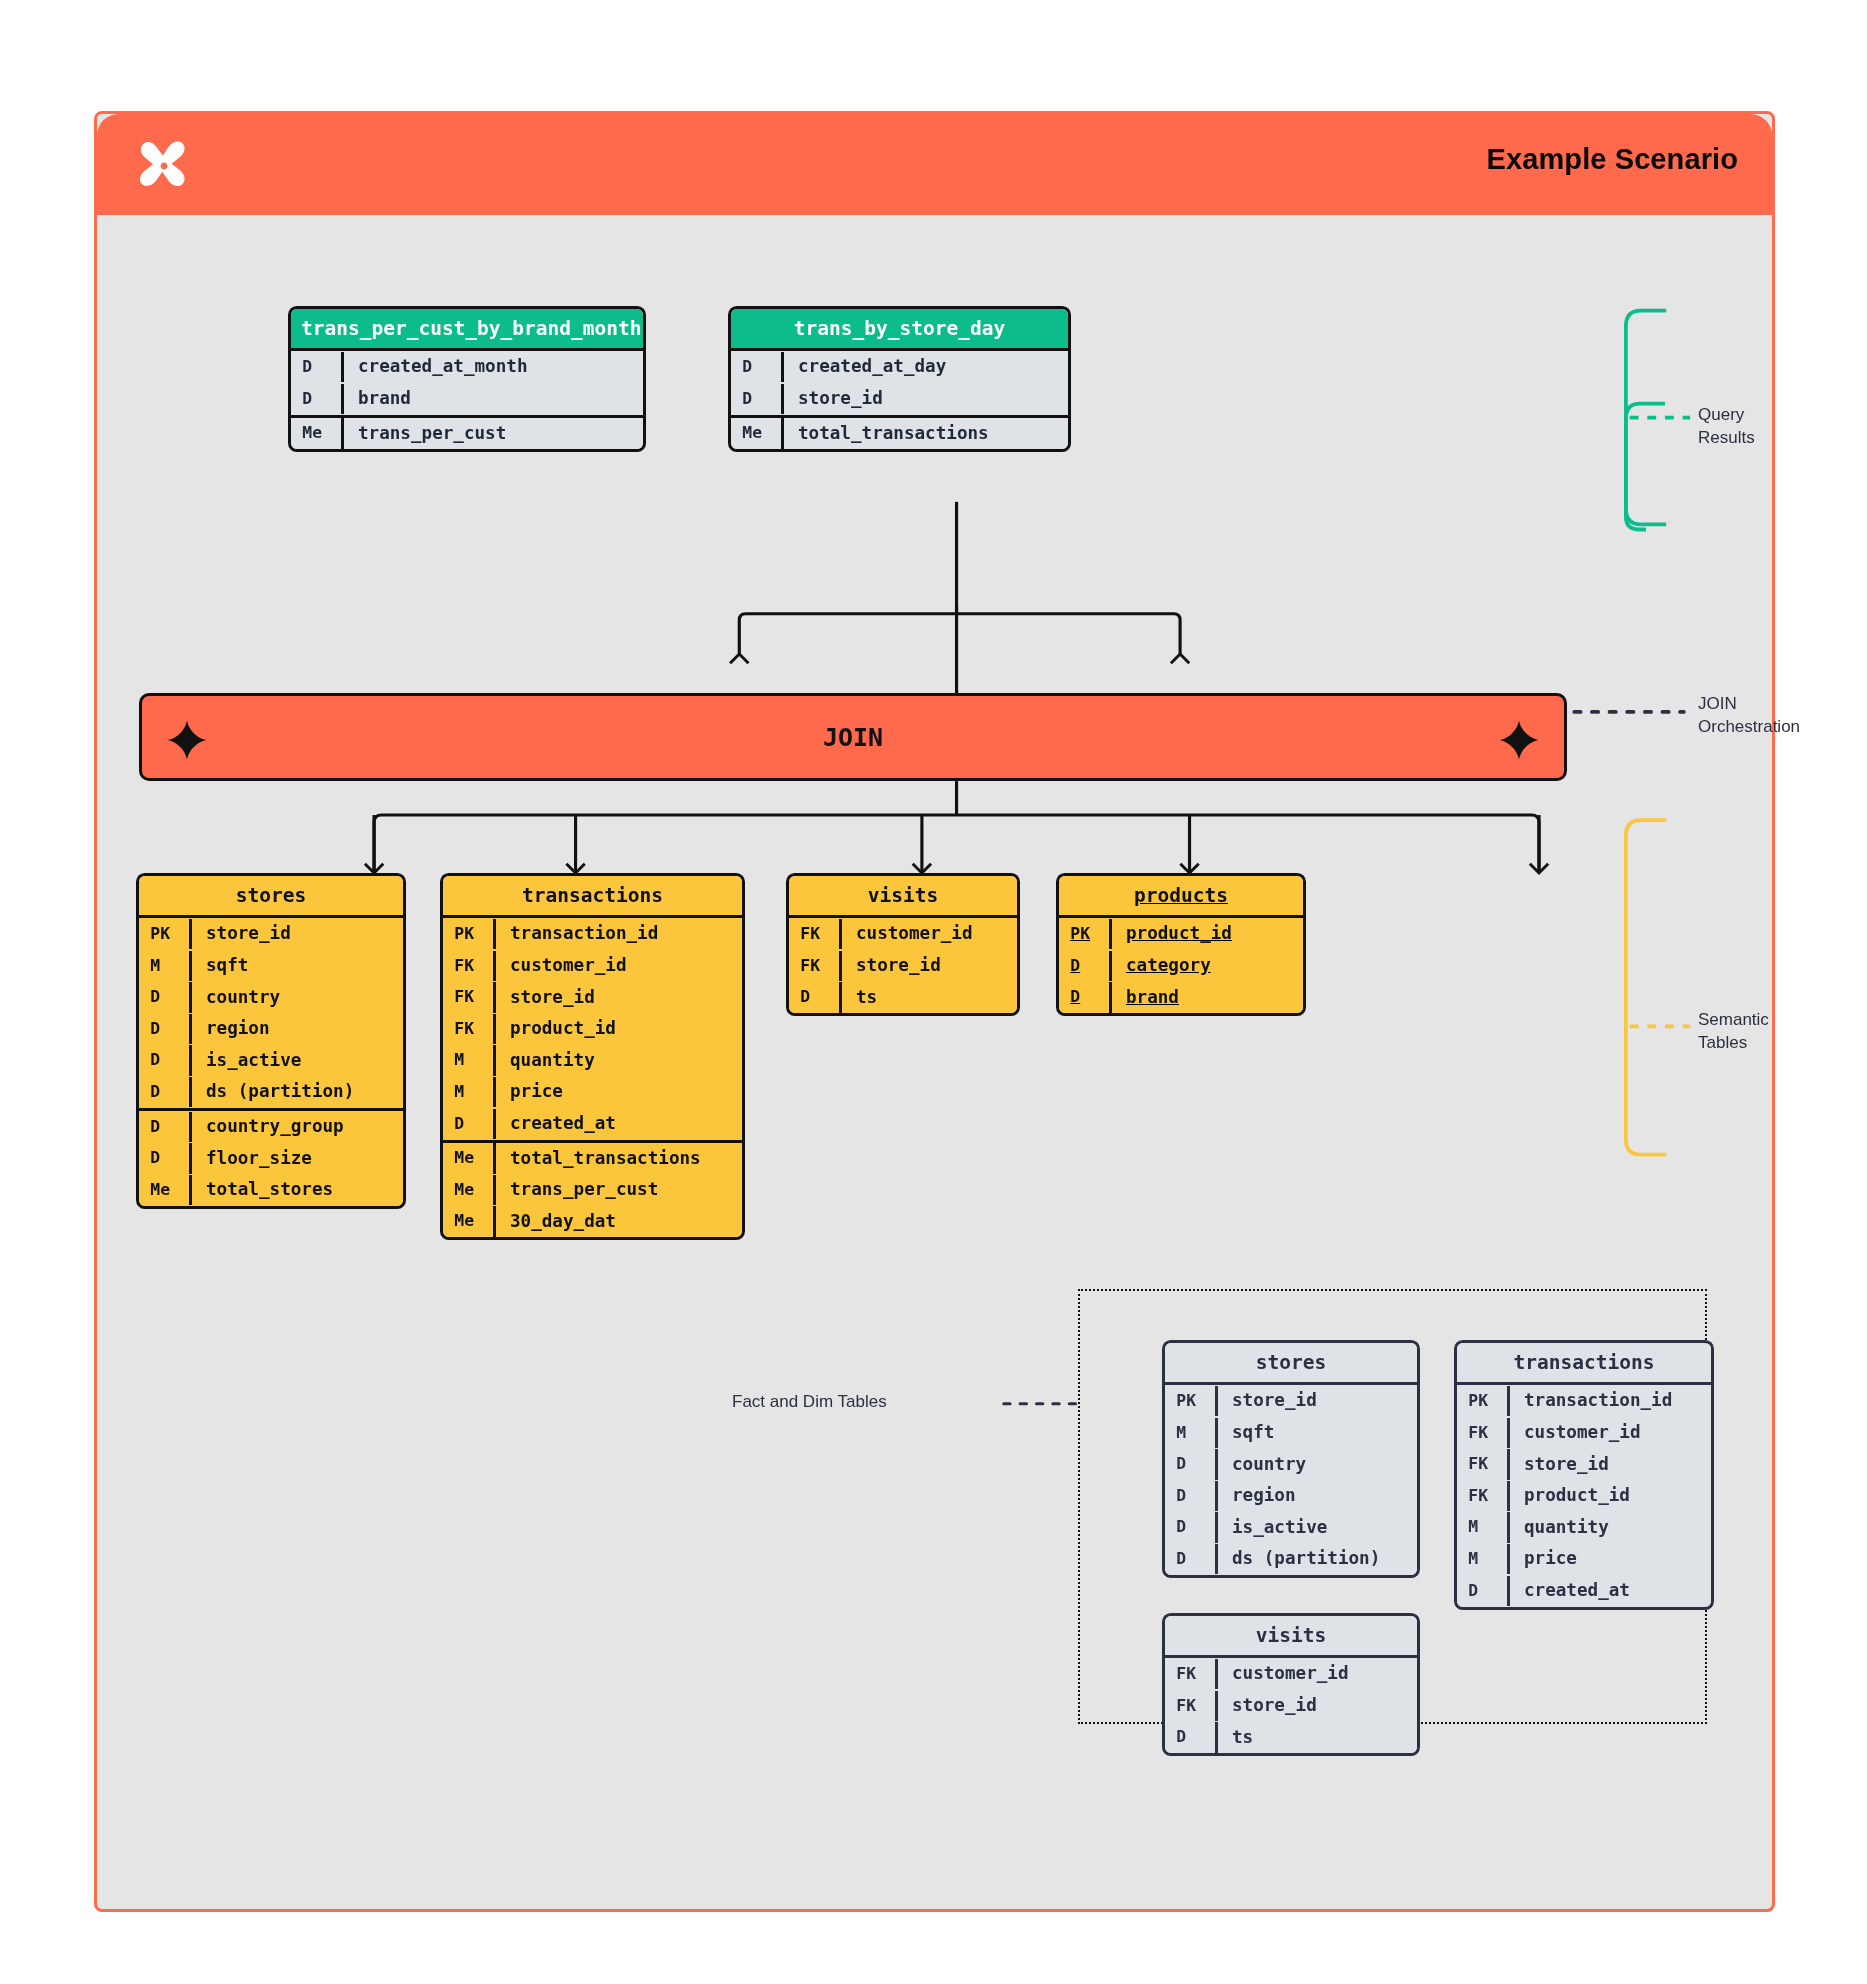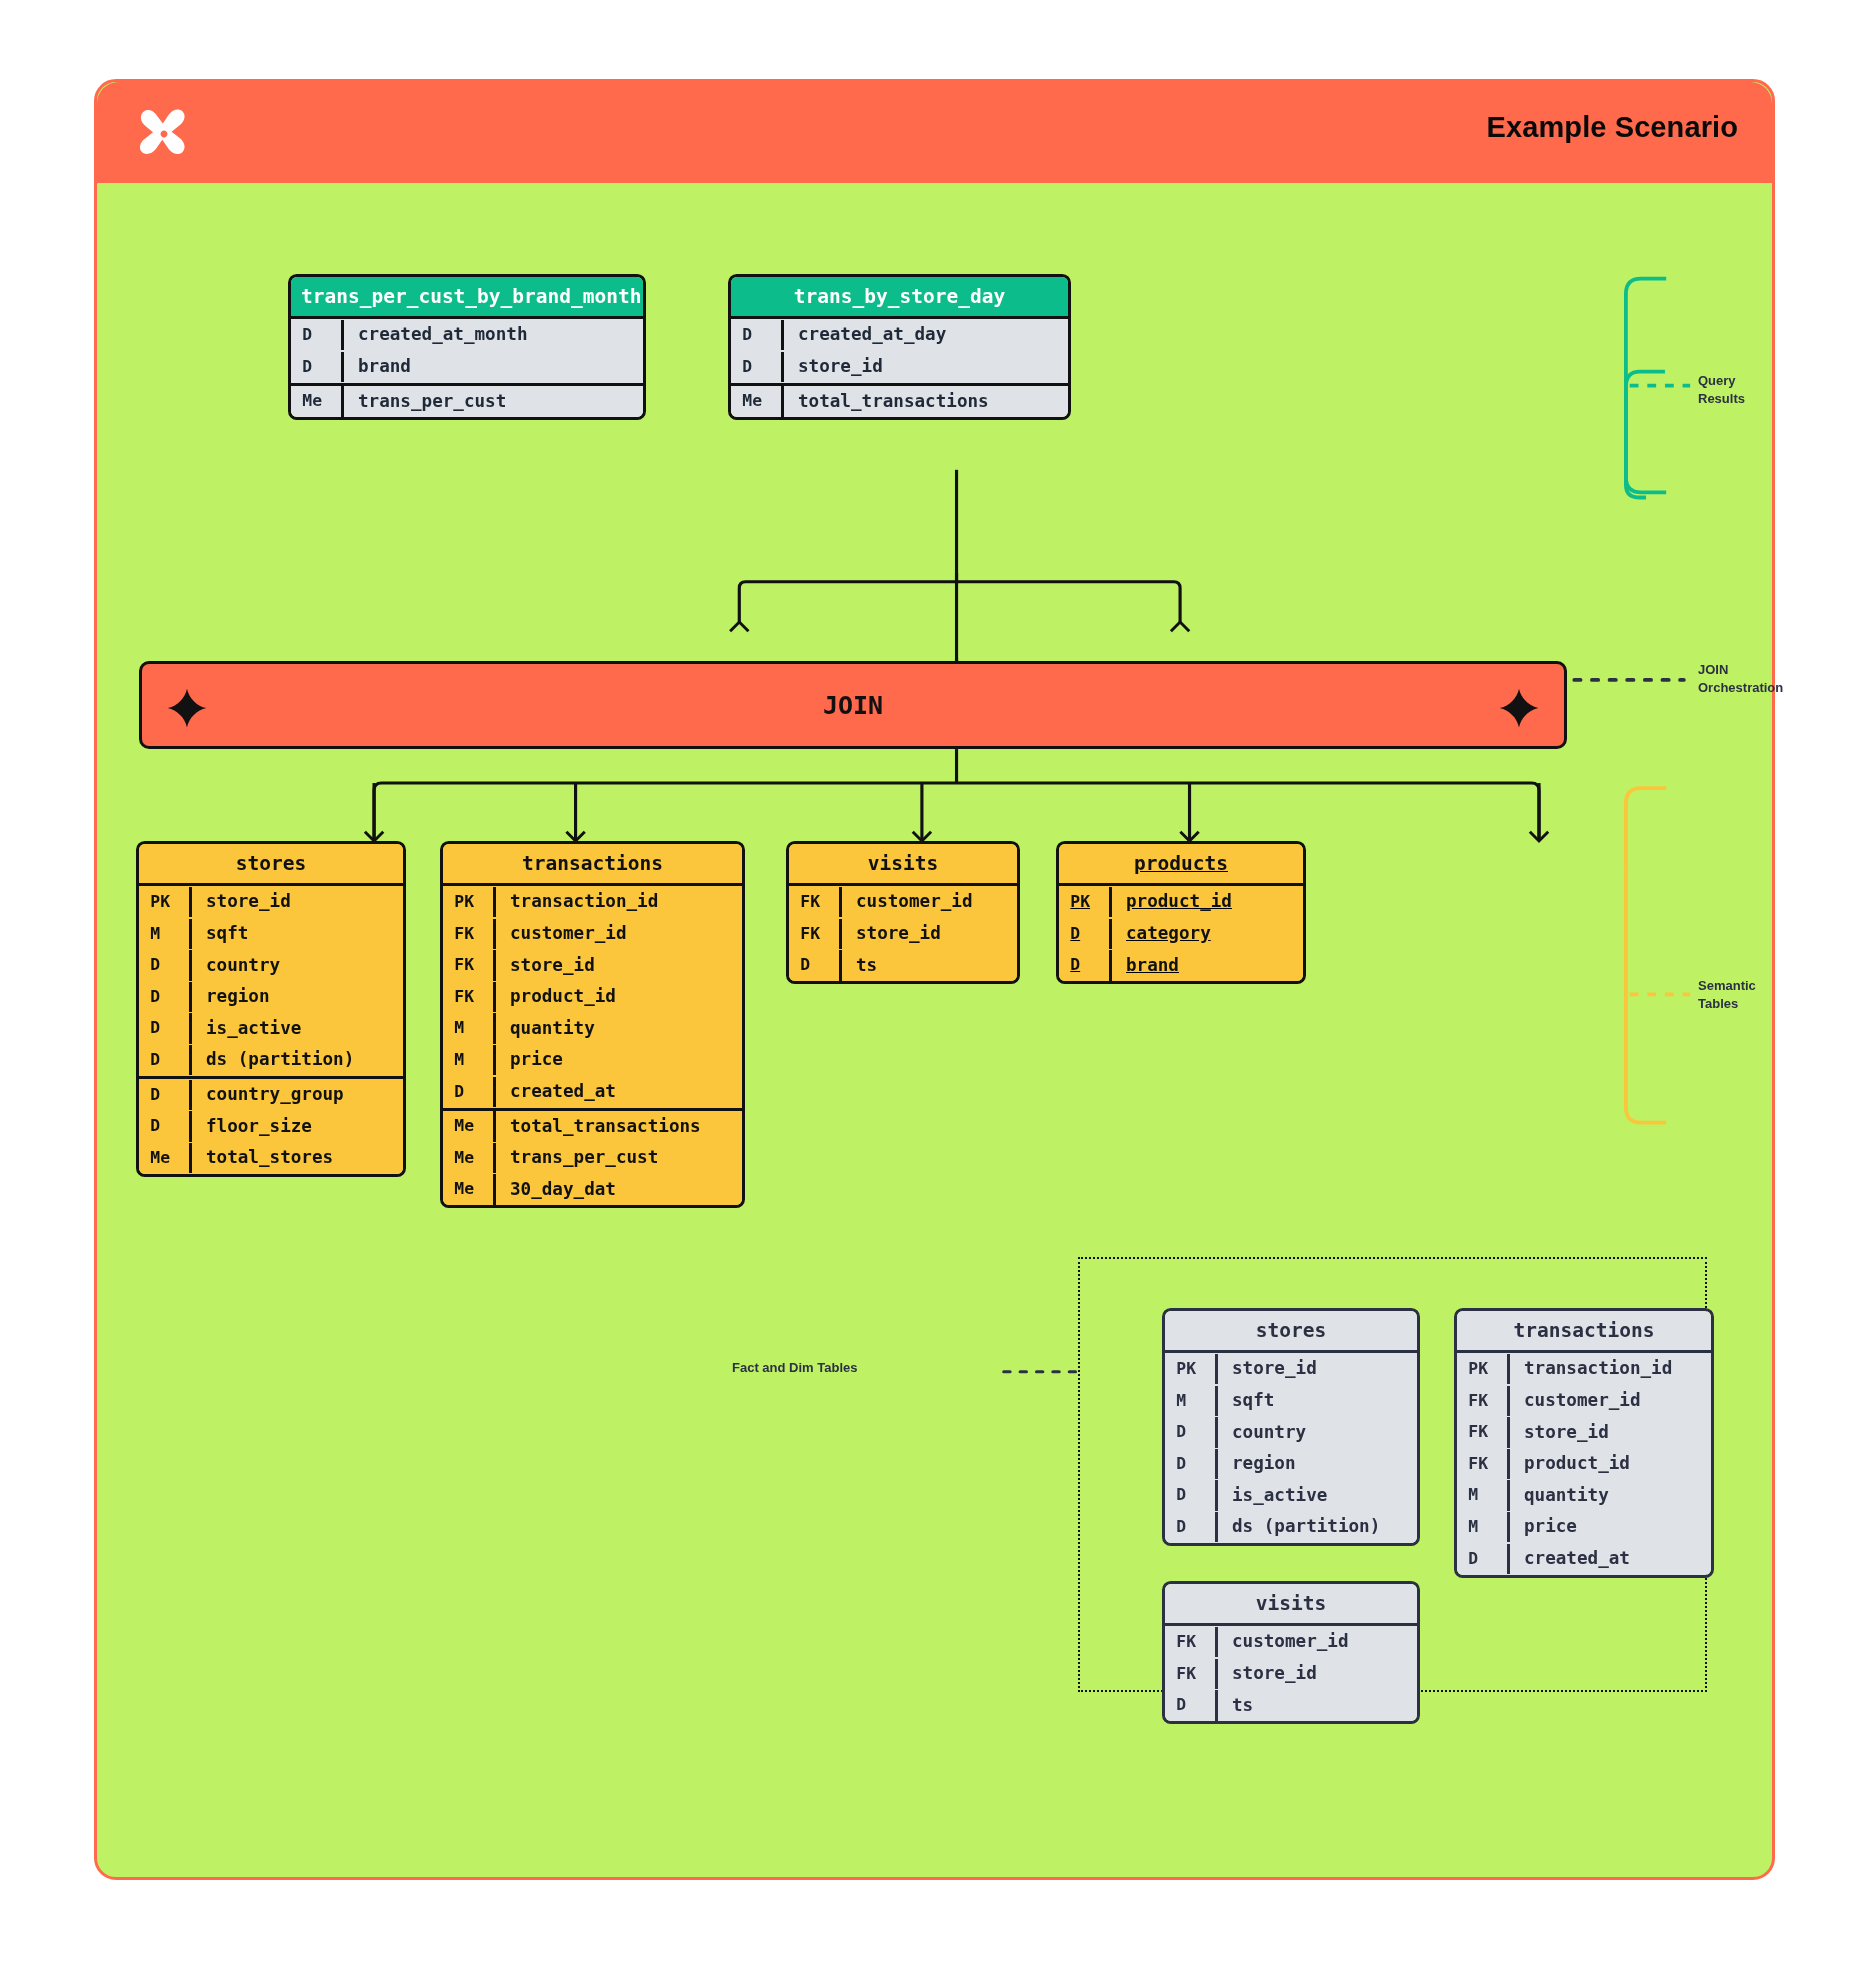--- a/index.html
+++ b/index.html
@@ -1,20 +1,20 @@
 <!DOCTYPE html>
 <html style="font-size:10px"><head>
 <meta charset="utf-8">
 <style>
   html,body{margin:0;padding:0;background:#ffffff;}
   body{width:1868px;height:1985px;position:relative;
        font-family:"Liberation Sans", sans-serif;}
 
-  .frame{position:absolute;left:94px;top:79px;width:1681px;height:1801px;
-         border:3.8px solid #ff6a4d;border-radius:22px;background:#bef264;box-sizing:border-box;}
+  .frame{position:absolute;left:94px;top:111px;width:1681px;height:1801px;
+         border:3.8px solid #ff6a4d;border-radius:8px;background:#e5e5e5;box-sizing:border-box;}
   .frame-header{position:absolute;left:0;top:0;width:100%;height:101px;
                 background:#ff6a4d;border-radius:21.4px 21.4px 0 0;box-sizing:border-box;}
   .logo{position:absolute;left:38px;top:22.6px;width:58px;height:58px;}
   .header-title{position:absolute;right:34px;top:29px;font-size:29px;font-weight:700;color:#0a0a0a;
                 letter-spacing:0.1px;}
 
   .canvas{position:absolute;left:0;top:101px;width:100%;height:1697px;}
   svg.edges{position:absolute;left:0;top:0;width:100%;height:100%;overflow:visible;}
 
   
@@ -40,21 +40,21 @@
   .v-gray .rows{background:#dfe3e8;color:#2b3042;border-top-color:#2b3042;}
   .v-gray .row .k{border-right-color:#2b3042;}
 
   
   .joinbar{position:absolute;background:#ff6a4d;border:3.1px solid #111;border-radius:10px;
            display:flex;align-items:center;justify-content:center;box-sizing:border-box;}
   .joinbar .jlabel{font-family:"DejaVu Sans Mono", monospace;font-weight:700;font-size:25px;color:#111;}
   .spark{position:absolute;width:40px;height:40px;}
 
   
-  .anno{position:absolute;font-size:13px;font-weight:700;color:#2b3042;line-height:1.35;}
+  .anno{position:absolute;font-size:17px;font-weight:400;color:#2b3042;line-height:1.35;}
 
   
   .dotbox{position:absolute;border:2.5px dotted #111;box-sizing:border-box;}
 
   
   .legend{position:absolute;font-family:"DejaVu Sans Mono", monospace;}
   .legend .li{display:flex;align-items:center;margin-bottom:12.6px;}
   .legend .sw{width:20px;height:20px;margin-right:16.4px;flex:0 0 20px;}
   .legend .lt{font-size:19.5px;font-weight:700;color:#2b3042;white-space:pre;}
 </style>

